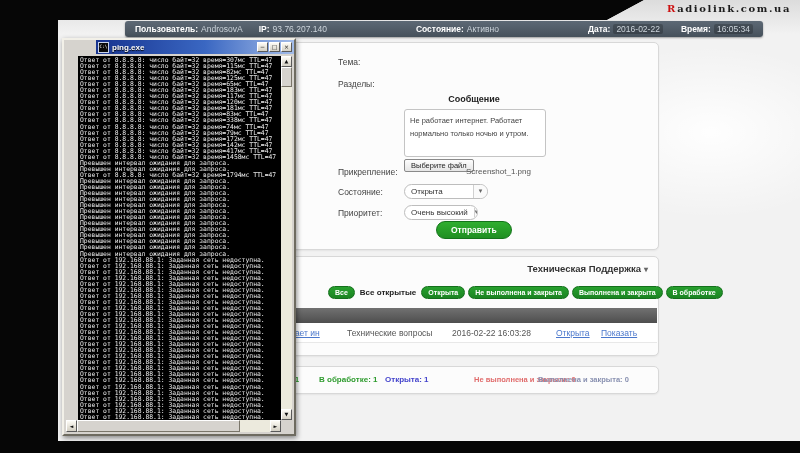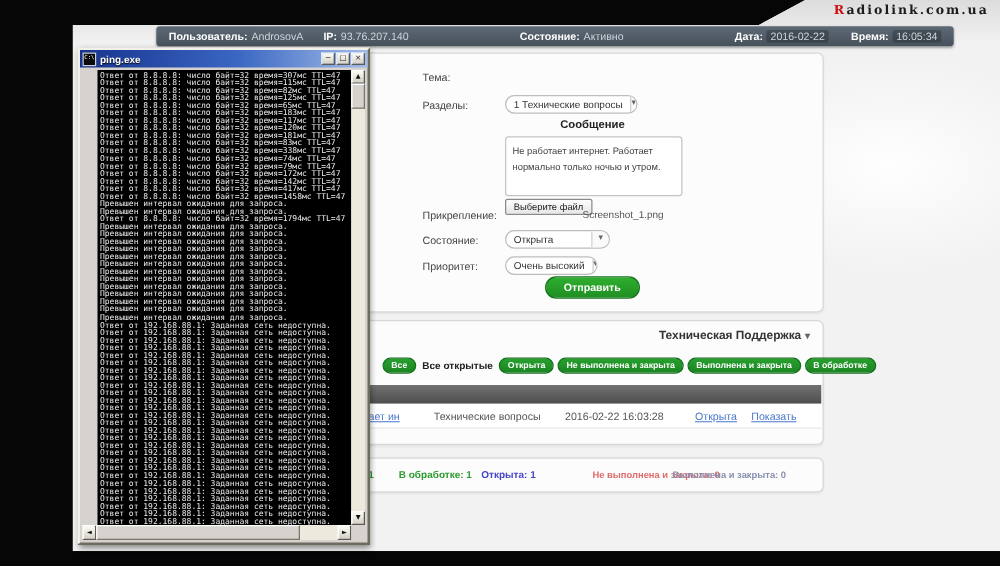--- a/index.html
+++ b/index.html
@@ -56,21 +56,21 @@
     background:linear-gradient(#fdfdfd,#e6e6e6);border:1px solid #8a8a8a;border-radius:2px;
     padding:1px 6px;white-space:nowrap;}
   #file-name{position:absolute;left:280px;top:124px;font-size:8px;color:#555;white-space:nowrap;}
   #submit-btn{position:absolute;left:250px;top:178px;height:16px;line-height:16px;padding:0 14px;
     background:linear-gradient(#2fae2f,#1f8f22);border:1px solid #13741a;border-radius:9px;
     color:#fff;font-weight:bold;font-size:8.5px;}
 
   
   #support-title{position:absolute;top:6px;right:10px;font-weight:bold;font-size:9.5px;color:#333;}
   #support-title .caret{color:#666;font-size:8px;margin-left:3px;}
-  #filters{position:absolute;left:120px;top:29px;display:flex;align-items:center;gap:3px;white-space:nowrap;}
+  #filters{position:absolute;left:142px;top:29px;display:flex;align-items:center;gap:3px;white-space:nowrap;}
   .pill{background:linear-gradient(#27a02e,#1b8422);color:#fff;font-size:7px;font-weight:bold;
     padding:2px 6px;border-radius:8px;border:1px solid #14701c;}
   .filter-text{color:#222;font-weight:bold;font-size:8px;margin:0 2px;}
 
   #thead{position:absolute;left:1px;right:1px;top:51px;height:15px;display:flex;
     background:linear-gradient(#717171,#4e4e4e);color:#fff;font-size:8px;font-weight:bold;}
   .th{box-sizing:border-box;padding:3px 16px 0 8px;border-right:1px solid rgba(255,255,255,.22);
     white-space:nowrap;overflow:hidden;margin-top:42px;}
   #trow{position:absolute;left:1px;right:1px;top:66px;height:19px;display:flex;align-items:center;
     background:#fff;border-bottom:1px solid #e8e8e8;font-size:8.5px;color:#555;}
@@ -83,21 +83,21 @@
   .counter{position:absolute;top:8px;font-size:8px;font-weight:bold;white-space:nowrap;}
   #counter-total{left:81px;color:#2d9b2d;}
   #counter-progress{left:133px;color:#2d9b2d;}
   #counter-open{left:199px;color:#4444cc;}
   #counter-failed{left:256px;color:#e06b6b;font-size:7.5px;margin-left:32px;}
   #counter-done{left:352px;color:#8890b0;font-size:7.5px;}
 
   
   #terminal{position:absolute;left:62px;top:38px;width:234px;height:398px;box-sizing:border-box;
     background:#d6d3ce;border:2px solid;border-color:#f2f0e8 #6e6b60 #6e6b60 #f2f0e8;
-    box-shadow:1px 2px 5px rgba(0,0,0,.45);z-index:20;}
+    box-shadow:1px 2px 5px rgba(0,0,0,.45);z-index:20;padding-left:32px;}
   #t-title{height:14px;display:flex;align-items:center;padding:0 2px;
     background:linear-gradient(90deg,#17338f,#3a67c2 55%,#a3bce8);}
   #t-icon{width:9px;height:9px;background:#0a0a0a;border:1px solid #c7d2ea;margin-right:3px;
     color:#fff;font-size:4.5px;line-height:8px;font-family:"DejaVu Sans Mono",monospace;
     overflow:hidden;text-align:center;}
   #t-text{flex:1;color:#fff;font-size:8px;font-weight:bold;text-shadow:0 1px 1px #000;white-space:nowrap;}
   .t-btn{width:11px;height:10px;margin-left:1px;background:linear-gradient(#fdfbf5,#d4d0c4);
     border:1px solid;border-color:#fff #5a5a5a #5a5a5a #fff;box-sizing:border-box;
     font-size:6px;line-height:8px;text-align:center;color:#1a1a1a;font-family:"DejaVu Sans",sans-serif;}
   #t-content{position:absolute;left:2px;top:16px;right:13px;bottom:14px;background:#000;
@@ -149,24 +149,20 @@
     <div class="sb-group">
       <span class="sb-label">Время:</span>
       <span class="sb-pill">16:05:34</span>
     </div>
   </div>
 
   <div class="panel" id="form-panel">
     <span class="f-label" style="top:14px;">Тема:</span>
 
     <span class="f-label" style="top:36px;">Разделы:</span>
-    <div class="sel" style="top:33px;width:104px;">
-      <span class="sel-text">1 Технические вопросы</span>
-      <span class="sel-arrow">▾</span>
-    </div>
 
     <div id="msg-heading">Сообщение</div>
     <div id="msg-box">Не работает интернет. Работает нормально только ночью и утром.</div>
 
     <span class="f-label" style="top:124px;">Прикрепление:</span>
     <div id="file-btn">Выберите файл</div>
     <span id="file-name">Screenshot_1.png</span>
 
     <span class="f-label" style="top:144px;">Состояние:</span>
     <div class="sel" style="top:141px;width:82px;">

